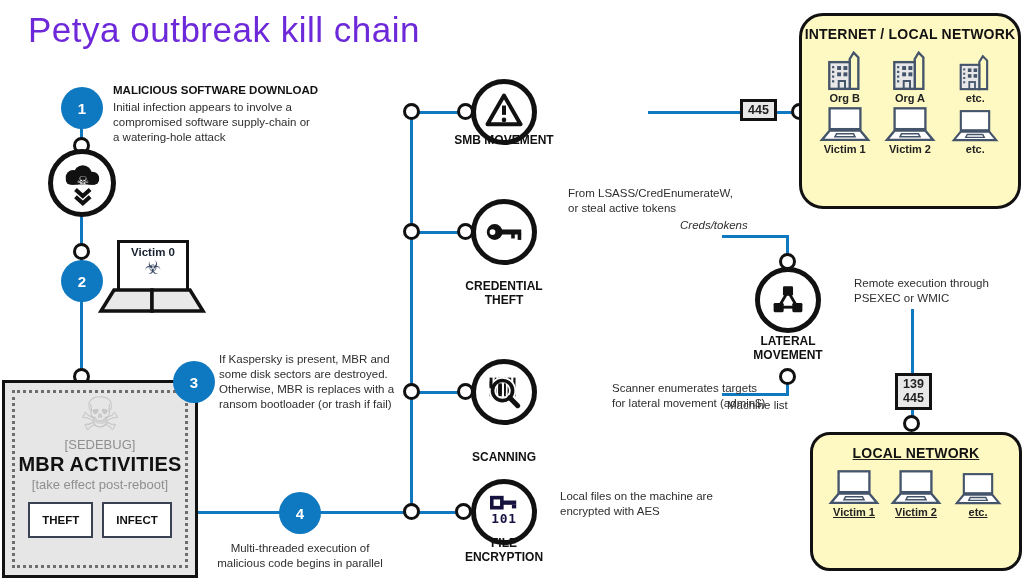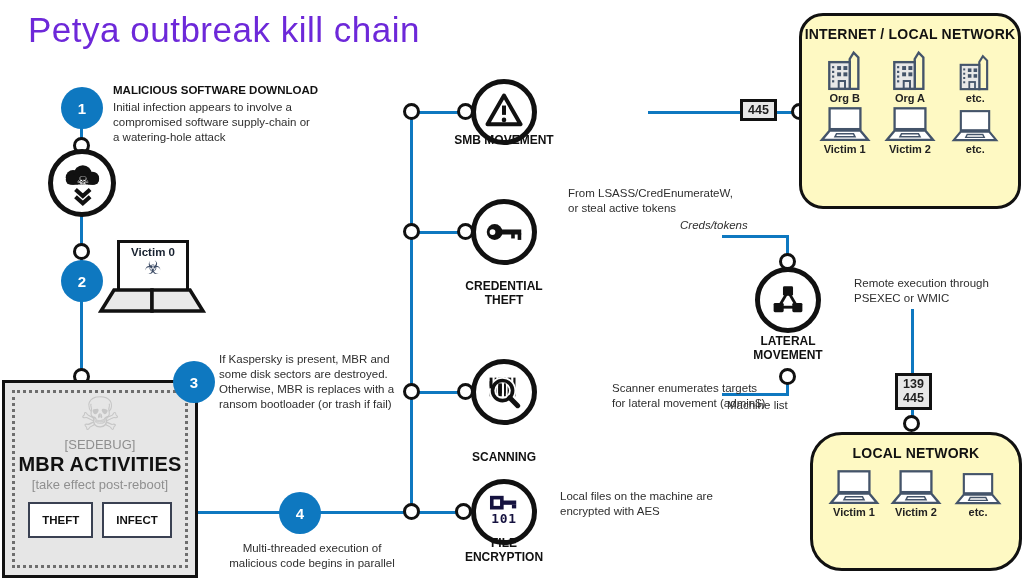--- a/index.html
+++ b/index.html
@@ -135,21 +135,21 @@
     <span>3</span>
   </div>
   <div class="note pre" style="left:219px;top:352px;">If Kaspersky is present, MBR and
 some disk sectors are destroyed.
 Otherwise, MBR is replaces with a
 ransom bootloader (or trash if fail)</div>
 
   <div class="stepbadge" style="left:300px;top:513px;">
     <span>4</span>
   </div>
-  <div class="note pre" style="left:300px;top:541px;transform:translateX(-50%);text-align:center;margin-left:12px;">Multi-threaded execution of
+  <div class="note pre" style="left:300px;top:541px;transform:translateX(-50%);text-align:center;">Multi-threaded execution of
 malicious code begins in parallel</div>
 
   <div class="bigcircle" style="left:504px;top:112px;">
     <svg width="46" height="46" viewBox="0 0 64 64">
       <path d="M32 9 L55 49 H9 Z" fill="none" stroke="#111" stroke-width="5.5" stroke-linejoin="round"></path>
       <line x1="32" y1="23" x2="32" y2="36" stroke="#111" stroke-width="5.5"></line>
       <circle cx="32" cy="43" r="3.2" fill="#111"></circle>
     </svg>
   </div>
   <div class="iconlabel" style="left:504px;top:134px;">SMB MOVEMENT</div>
@@ -294,21 +294,21 @@
         <svg width="50" height="34" viewBox="0 0 70 48">
           <rect x="15" y="3" width="40" height="27" fill="#fff" stroke="#44546a" stroke-width="3"></rect>
           <polygon points="5,44 65,44 55,32 15,32" fill="#fff" stroke="#44546a" stroke-width="3"></polygon>
           <polygon points="24,36 46,36 48,40 22,40" fill="none" stroke="#44546a" stroke-width="2"></polygon>
         </svg>
         <div class="celllabel">etc.</div>
       </div>
     </div>
   </div>
 
-  <div class="netbox" style="left:810px;top:432px;width:206px;height:133px;border-radius:32px;">
+  <div class="netbox" style="left:810px;top:432px;width:206px;height:133px;border-radius:20px;text-decoration:underline;">
     <div class="nettitle">LOCAL NETWORK</div>
     <div class="netrow" style="margin-top:8px;">
       <div class="netcell">
         <svg width="54" height="37" viewBox="0 0 70 48">
           <rect x="15" y="3" width="40" height="27" fill="#fff" stroke="#44546a" stroke-width="3"></rect>
           <polygon points="5,44 65,44 55,32 15,32" fill="#fff" stroke="#44546a" stroke-width="3"></polygon>
           <polygon points="24,36 46,36 48,40 22,40" fill="none" stroke="#44546a" stroke-width="2"></polygon>
         </svg>
         <div class="celllabel">Victim 1</div>
       </div>

